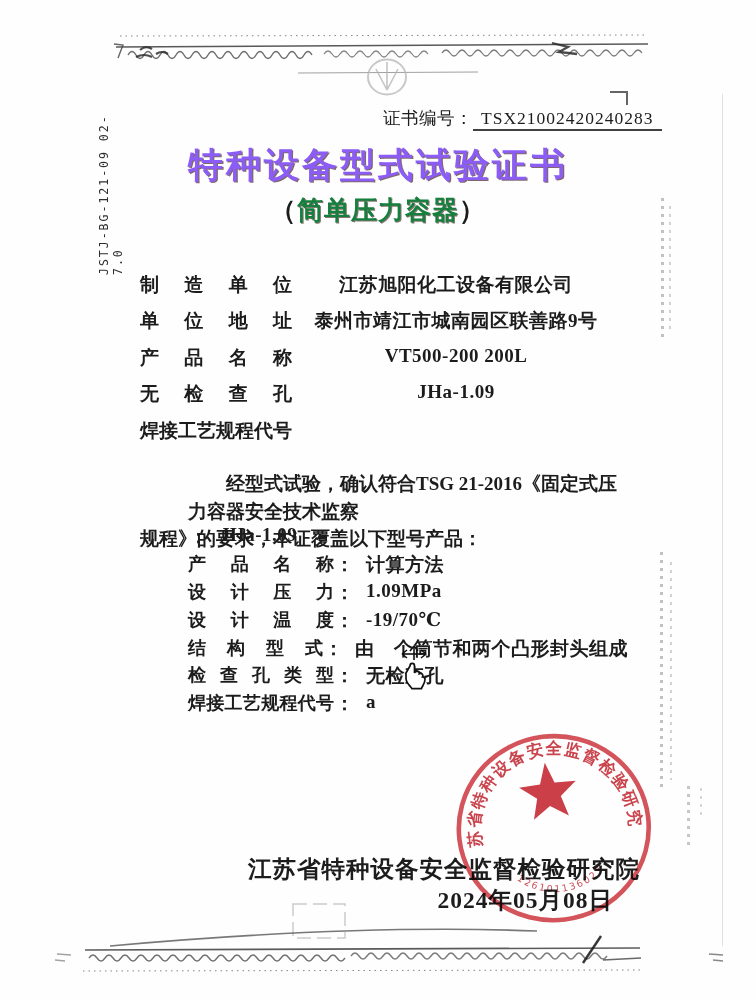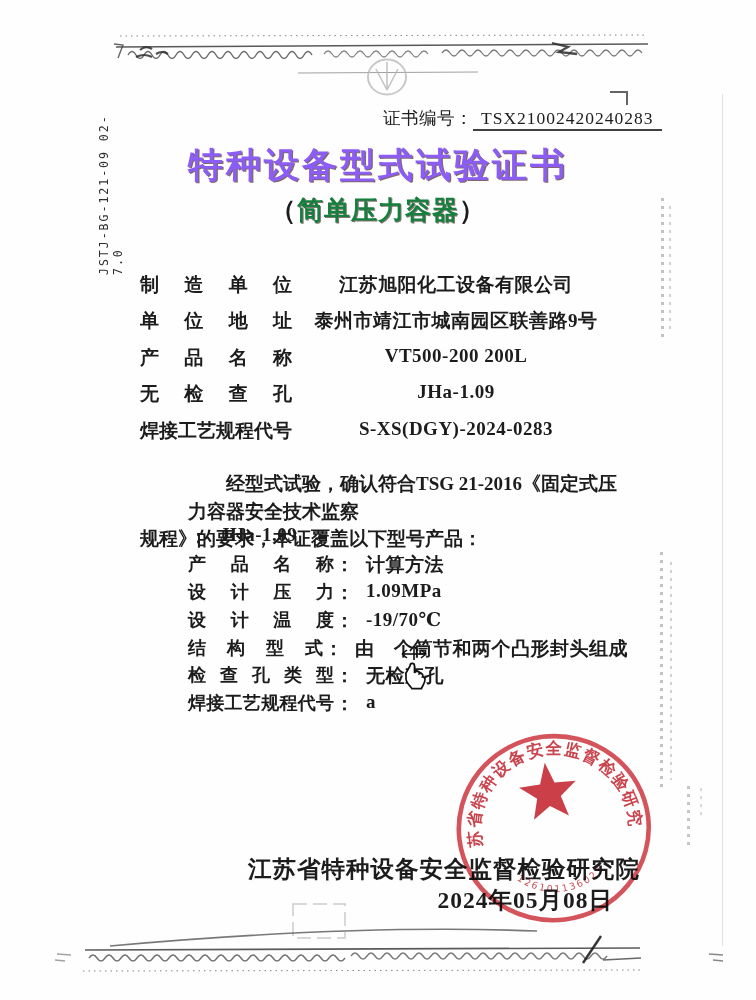--- a/index.html
+++ b/index.html
@@ -111,21 +111,20 @@
     <div class="frow">
       <span class="flabel">产品名称</span>
       <span class="fvalue">VT500-200 200L</span>
     </div>
     <div class="frow">
       <span class="flabel">无检查孔</span>
       <span class="fvalue">JHa-1.09</span>
     </div>
     <div class="frow">
       <span class="flabel">焊接工艺规程代号</span>
-      <span class="fvalue">S-XS(DGY)-2024-0283</span>
     </div>
   </div>
 
   <div id="statement">
     <div class="l1">经型式试验，确认符合TSG 21-2016《固定式压力容器安全技术监察</div>
     <div class="l2">规程》的要求，本证覆盖以下型号产品：</div>
   </div>
 
   <div id="specs">
     <div class="srow">

